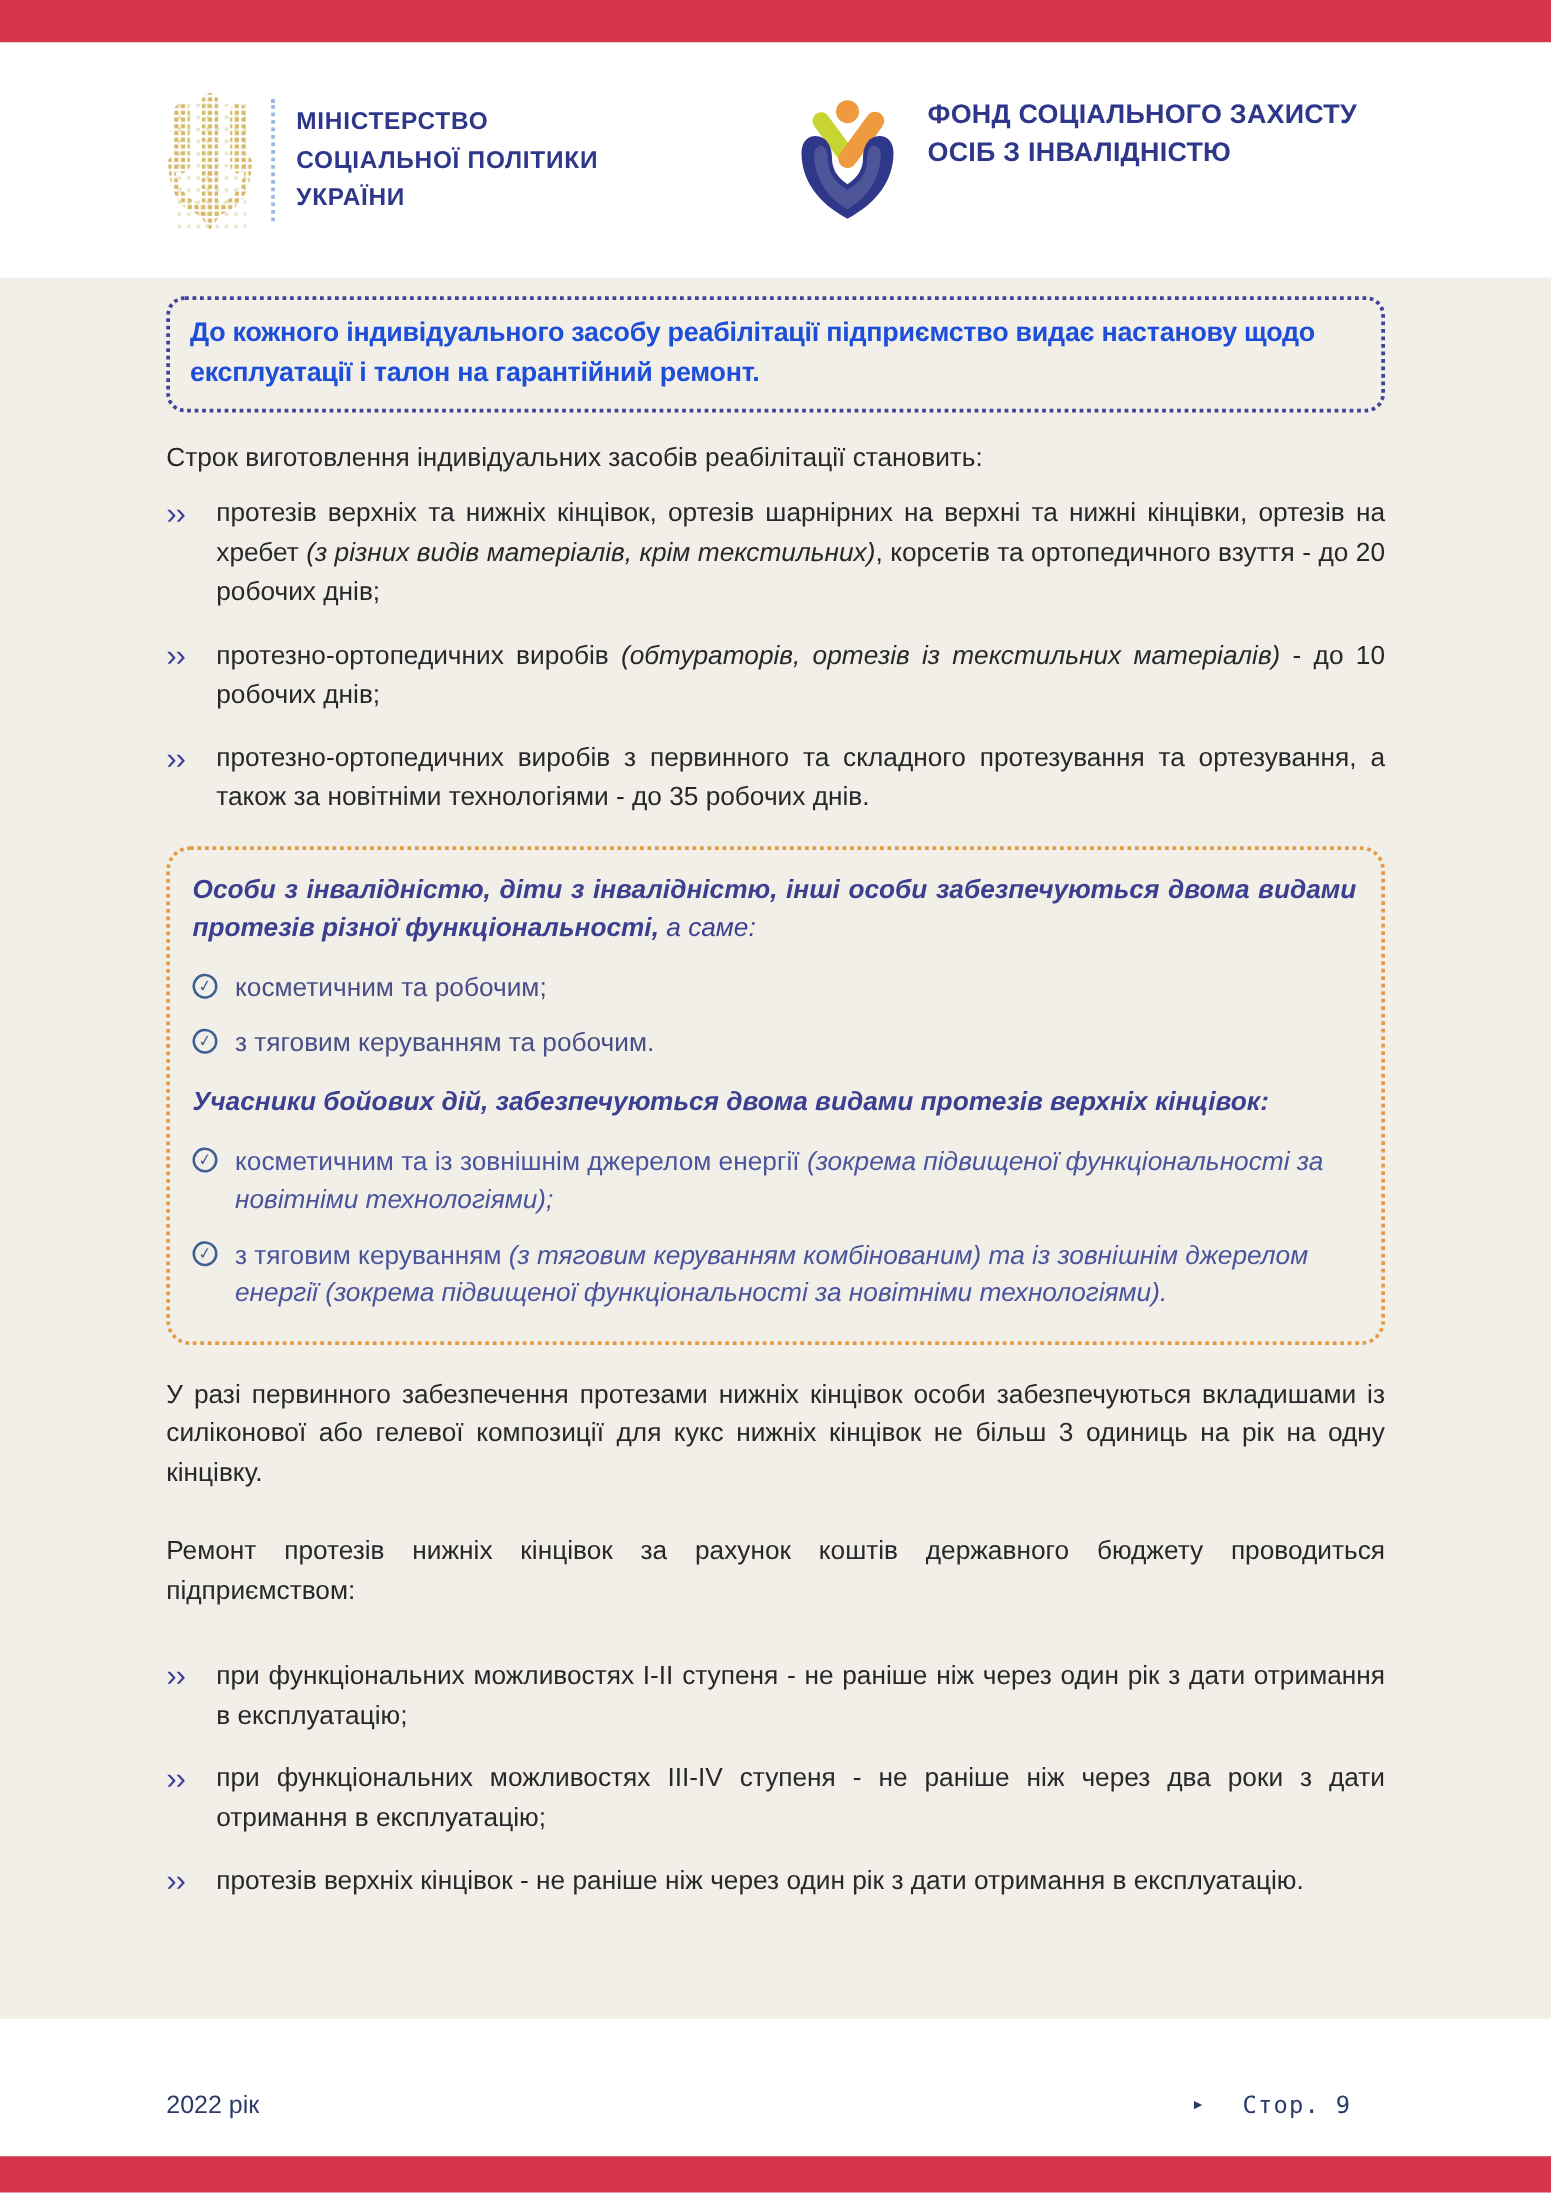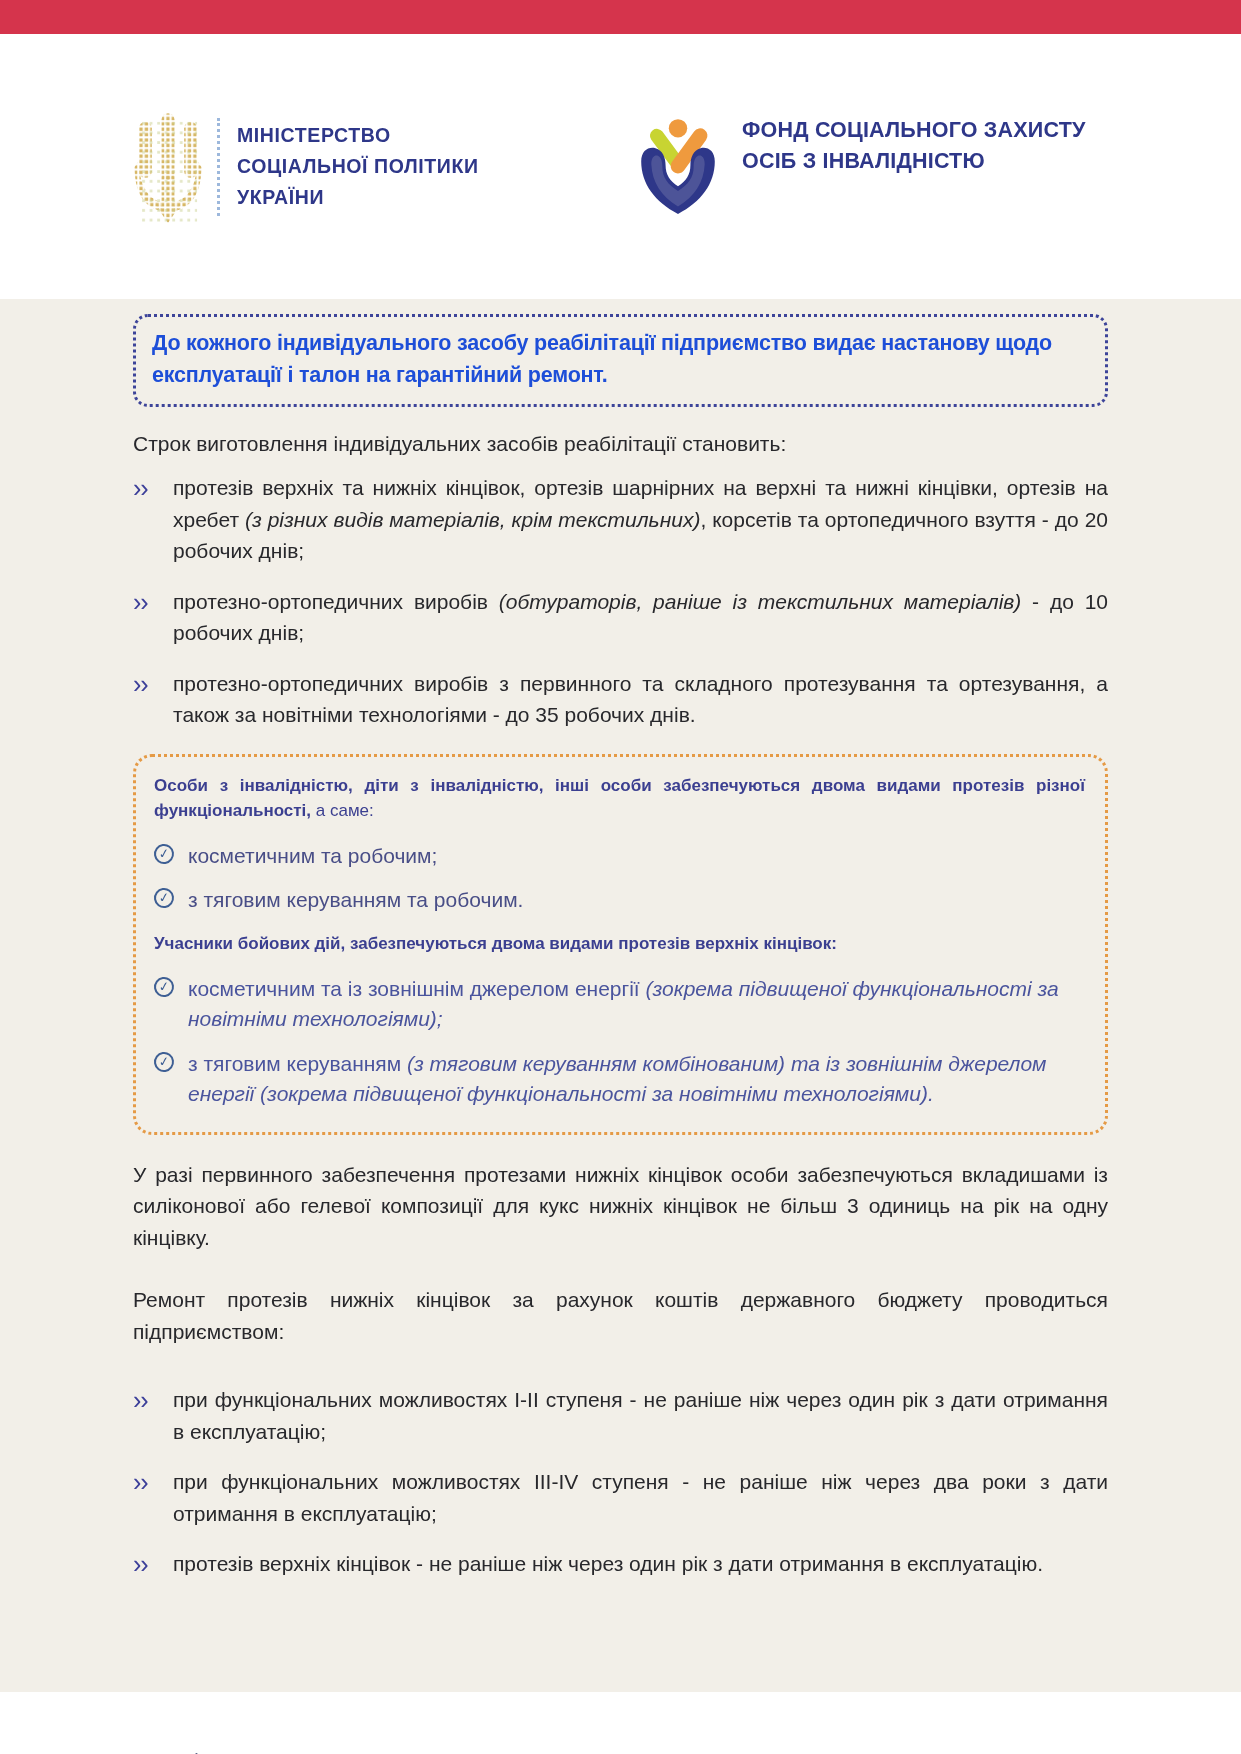--- a/index.html
+++ b/index.html
@@ -20,21 +20,21 @@
   html,body{background:#fff;}
   body{
     width:1241px;height:1754px;
     font-family:"Liberation Sans","DejaVu Sans",sans-serif;
     color:var(--text);
     position:relative;overflow:hidden;
   }
   .page{width:1241px;height:1754px;display:flex;flex-direction:column;background:#fff;}
   .bar{height:34px;width:100%;background:var(--red-bar);flex:0 0 auto;}
   
-  .header{height:265px;flex:0 0 auto;background:#fff;position:relative;}
+  .header{height:188px;flex:0 0 auto;background:#fff;position:relative;}
   .ministry{position:absolute;left:133px;top:50%;transform:translateY(-50%);display:flex;align-items:center;}
   .logo-divider{border-left:3px dotted #9db8dc;height:98px;margin:0 17px 0 14px;}
   .ministry-text{font-size:19.5px;font-weight:bold;color:var(--navy);letter-spacing:.6px;line-height:1.58;}
   .fund{position:absolute;left:632px;top:50%;transform:translateY(-50%);display:flex;align-items:flex-start;}
   .fund-text{font-size:21.5px;font-weight:bold;color:var(--navy);line-height:1.45;margin-left:18px;letter-spacing:.2px;}
   
   .main{height:1393px;flex:0 0 auto;background:var(--content-bg);padding:15px 133px 0 133px;overflow:hidden;}
   .callout-blue{
     border:3.5px dotted var(--blue-border);border-radius:15px;
     padding:10px 18px 12px 16px;
@@ -46,21 +46,21 @@
     position:absolute;left:0;top:-2px;
     color:var(--chevron);font-size:25px;letter-spacing:-1px;font-weight:normal;
   }
   .seg-i{font-style:italic;}
   .seg-b{font-weight:bold;}
   
   .callout-orange{
     border:3.5px dotted var(--orange-border);border-radius:19px;
     padding:16px 20px 22px 18px;margin:23px 0 24px 0;
   }
-  .box-heading{font-size:17px;line-height:1.5;color:#3b3f90;text-align:justify;}
+  .box-heading{font-size:21px;line-height:1.5;color:#3b3f90;text-align:justify;font-style:italic;}
   .box-heading + .check{margin-top:17px;}
   .check{position:relative;padding-left:34px;font-size:21px;line-height:1.45;margin-top:14px;}
   .check.group1{color:var(--check-text);}
   .check.group2{color:var(--check-text2);}
   .check .check-ico{
     position:absolute;left:0;top:3px;width:20px;height:20px;
     border:2px solid var(--check-blue);border-radius:50%;
     display:flex;align-items:center;justify-content:center;
     font-size:13px;color:var(--check-blue);font-weight:bold;transform:rotate(-8deg);
   }
@@ -133,21 +133,21 @@
     </div>
 
     <div class="intro">Строк виготовлення індивідуальних засобів реабілітації становить:</div>
 
     <div class="bullet">
       <span class="marker">››</span>
       <span><span>протезів верхніх та нижніх кінцівок, ортезів шарнірних на верхні та нижні кінцівки, ортезів на хребет </span><span class="seg-i">(з різних видів матеріалів, крім текстильних)</span><span>, корсетів та ортопедичного взуття - до 20 робочих днів;</span></span>
     </div>
     <div class="bullet">
       <span class="marker">››</span>
-      <span><span>протезно-ортопедичних виробів </span><span class="seg-i">(обтураторів, раніше із текстильних матеріалів)</span><span> - до 10 робочих днів;</span></span>
+      <span><span>протезно-ортопедичних виробів </span><span class="seg-i">(обтураторів, ортезів із текстильних матеріалів)</span><span> - до 10 робочих днів;</span></span>
     </div>
     <div class="bullet">
       <span class="marker">››</span>
       <span><span>протезно-ортопедичних виробів з первинного та складного протезування та ортезування, а також за новітніми технологіями - до 35 робочих днів.</span></span>
     </div>
 
     <div class="callout-orange">
       <div class="box-heading"><span class="seg-b">Особи з інвалідністю, діти з інвалідністю, інші особи забезпечуються двома видами протезів різної функціональності,</span><span> а саме:</span></div>
 
       <div class="check group1">

